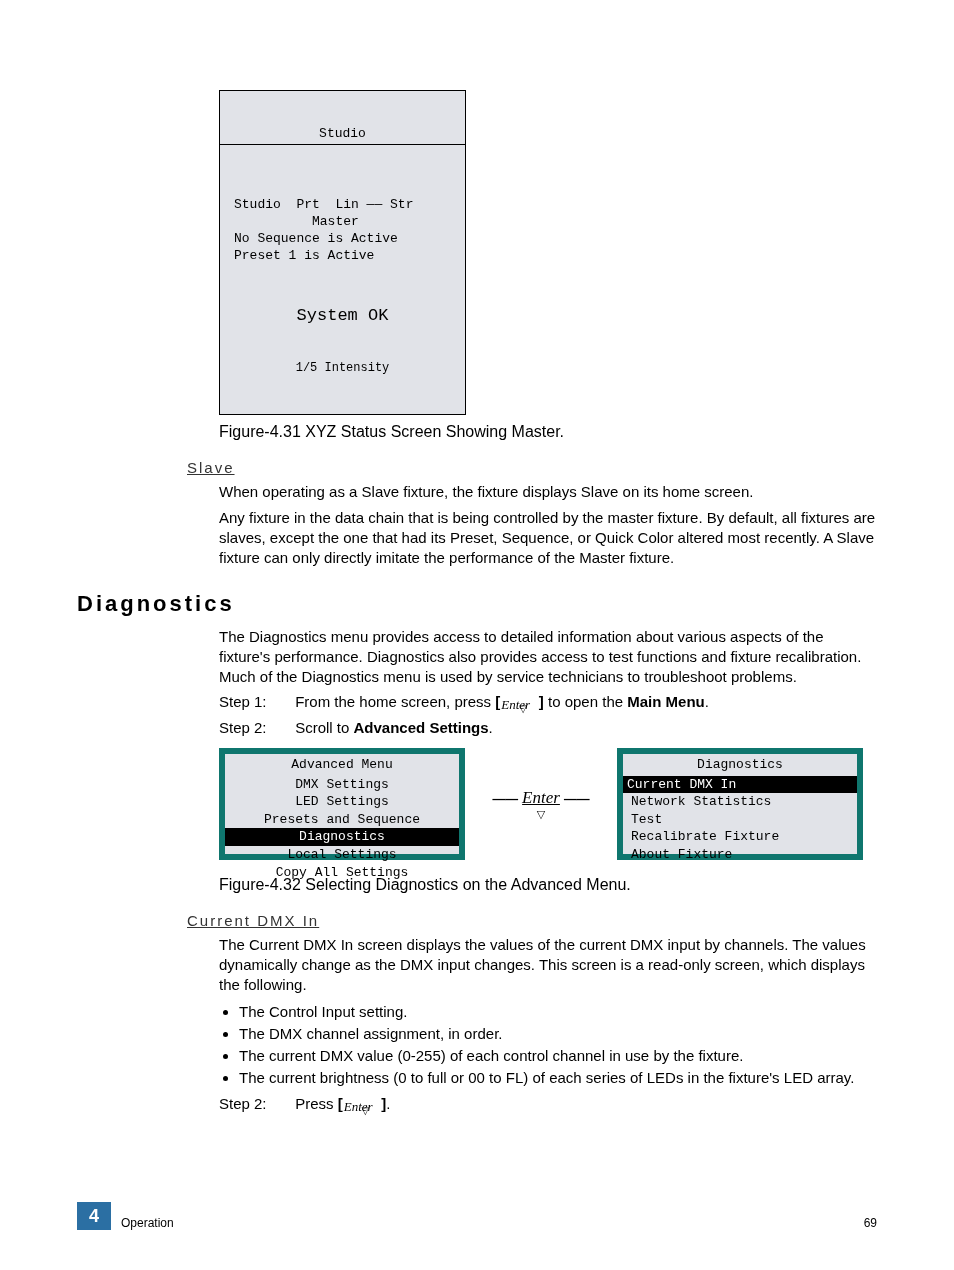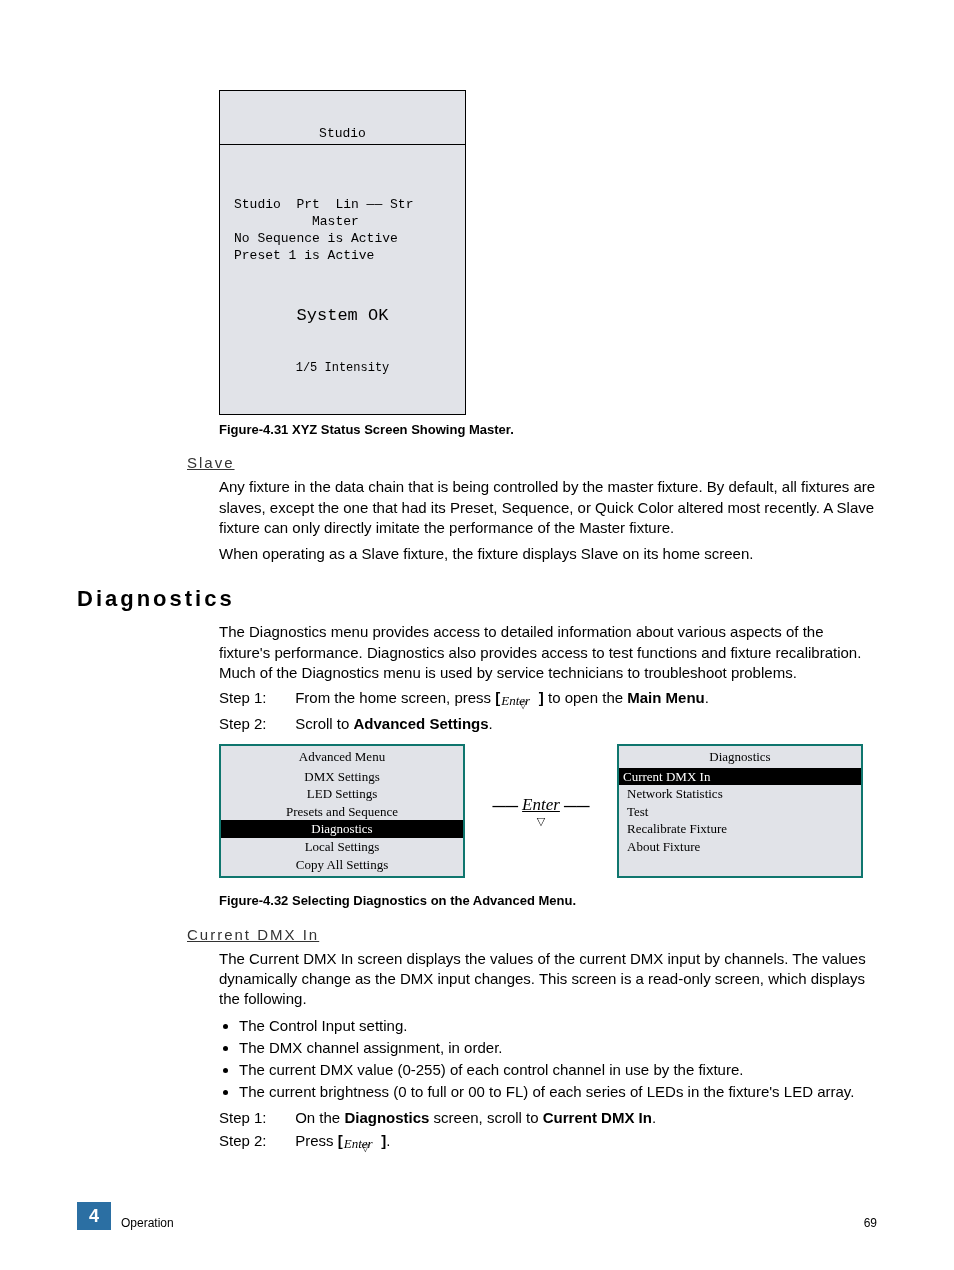--- a/index.html
+++ b/index.html
@@ -33,21 +33,21 @@
     margin: 22px 0 10px 0;
   }
   h2.sub {
     font-size: 15px;
     letter-spacing: 2px;
     font-weight: normal;
     color: #333;
     margin: 16px 0 6px 0;
     text-decoration: underline;
   }
-  .caption { font-size: 13px; margin: 6px 0 8px 0; font-weight: bold; }
+  .caption { font-size: 16px; margin: 6px 0 8px 0; }
   .steps div { margin: 6px 0; }
   .step-label { display: inline-block; width: 72px; }
   ul.bullets { margin: 6px 0 6px 20px; padding: 0; }
   ul.bullets li { margin: 2px 0; line-height: 1.35; }
 
   
   .lcd {
     font-family: "Courier New", monospace;
     font-size: 13px;
     border: 1px solid #000;
@@ -63,24 +63,24 @@
   .lcd-foot { font-size: 12px; text-align: center; padding-bottom: 4px; }
 
   .menus {
     display: flex;
     align-items: center;
     gap: 6px;
     margin-top: 12px;
   }
   .menu-box {
     width: 246px;
-    height: 134px;
-    font-family: Liberation Serif, serif;
+    height: 112px;
+    font-family: Liberation Mono, monospace;
     font-size: 13px;
-    border: 2px solid #0f766e;
+    border: 6px solid #0f766e;
     background: #e1e3e8;
     line-height: 1.35;
     box-sizing: border-box;
   }
   .menu-title { text-align: center; padding: 2px 0; }
   .menu-item { text-align: center; padding: 0; }
   .menu-item-left { padding: 0 8px; text-align: left; }
   .menu-hl { background: #000; color: #fff; text-align: center; padding: 0; }
   .menu-hl-left { background: #000; color: #fff; padding: 0 4px; text-align: left; }
 
@@ -137,22 +137,22 @@
 <span>No Sequence is Active</span>
 <span>Preset 1 is Active</span></div>
         <div class="lcd-big">System OK</div>
         <div class="lcd-foot">1/5 Intensity</div>
       </div>
       <p class="caption">Figure-4.31 XYZ Status Screen Showing Master.</p>
     </div>
 
     <h2 class="sub">Slave</h2>
     <div class="indent">
+      <p>When operating as a Slave fixture, the fixture displays Slave on its home screen.</p>
       <p>Any fixture in the data chain that is being controlled by the master fixture. By default, all fixtures are slaves, except the one that had its Preset, Sequence, or Quick Color altered most recently. A Slave fixture can only directly imitate the performance of the Master fixture.</p>
-      <p>When operating as a Slave fixture, the fixture displays Slave on its home screen.</p>
     </div>
   </div>
 
   <h1 class="section">Diagnostics</h1>
 
   <div class="content">
     <div class="indent">
       <p>The Diagnostics menu provides access to detailed information about various aspects of the fixture's performance. Diagnostics also provides access to test functions and fixture recalibration. Much of the Diagnostics menu is used by service technicians to troubleshoot problems.</p>
 
       <div class="steps">
@@ -199,24 +199,20 @@
     <div class="indent">
       <p>The Current DMX In screen displays the values of the current DMX input by channels. The values dynamically change as the DMX input changes. This screen is a read-only screen, which displays the following.</p>
       <ul class="bullets">
         <li>The Control Input setting.</li>
         <li>The DMX channel assignment, in order.</li>
         <li>The current DMX value (0-255) of each control channel in use by the fixture.</li>
         <li>The current brightness (0 to full or 00 to FL) of each series of LEDs in the fixture's LED array.</li>
       </ul>
       <div class="steps">
         <div>
-          <span class="step-label">Step 1:</span>
-          <span>On the </span><b>Diagnostics</b><span> screen, scroll to </span><b>Current DMX In</b><span>.</span>
-        </div>
-        <div>
           <span class="step-label">Step 2:</span>
           <span>Press </span><b>[</b><span class="enter-inline">Enter</span><span class="enter-tri">▽</span><b>]</b><span>.</span>
         </div>
       </div>
     </div>
   </div>
 
   <div class="footer">
     <div class="left">
       <div class="chapter-box">4</div>

